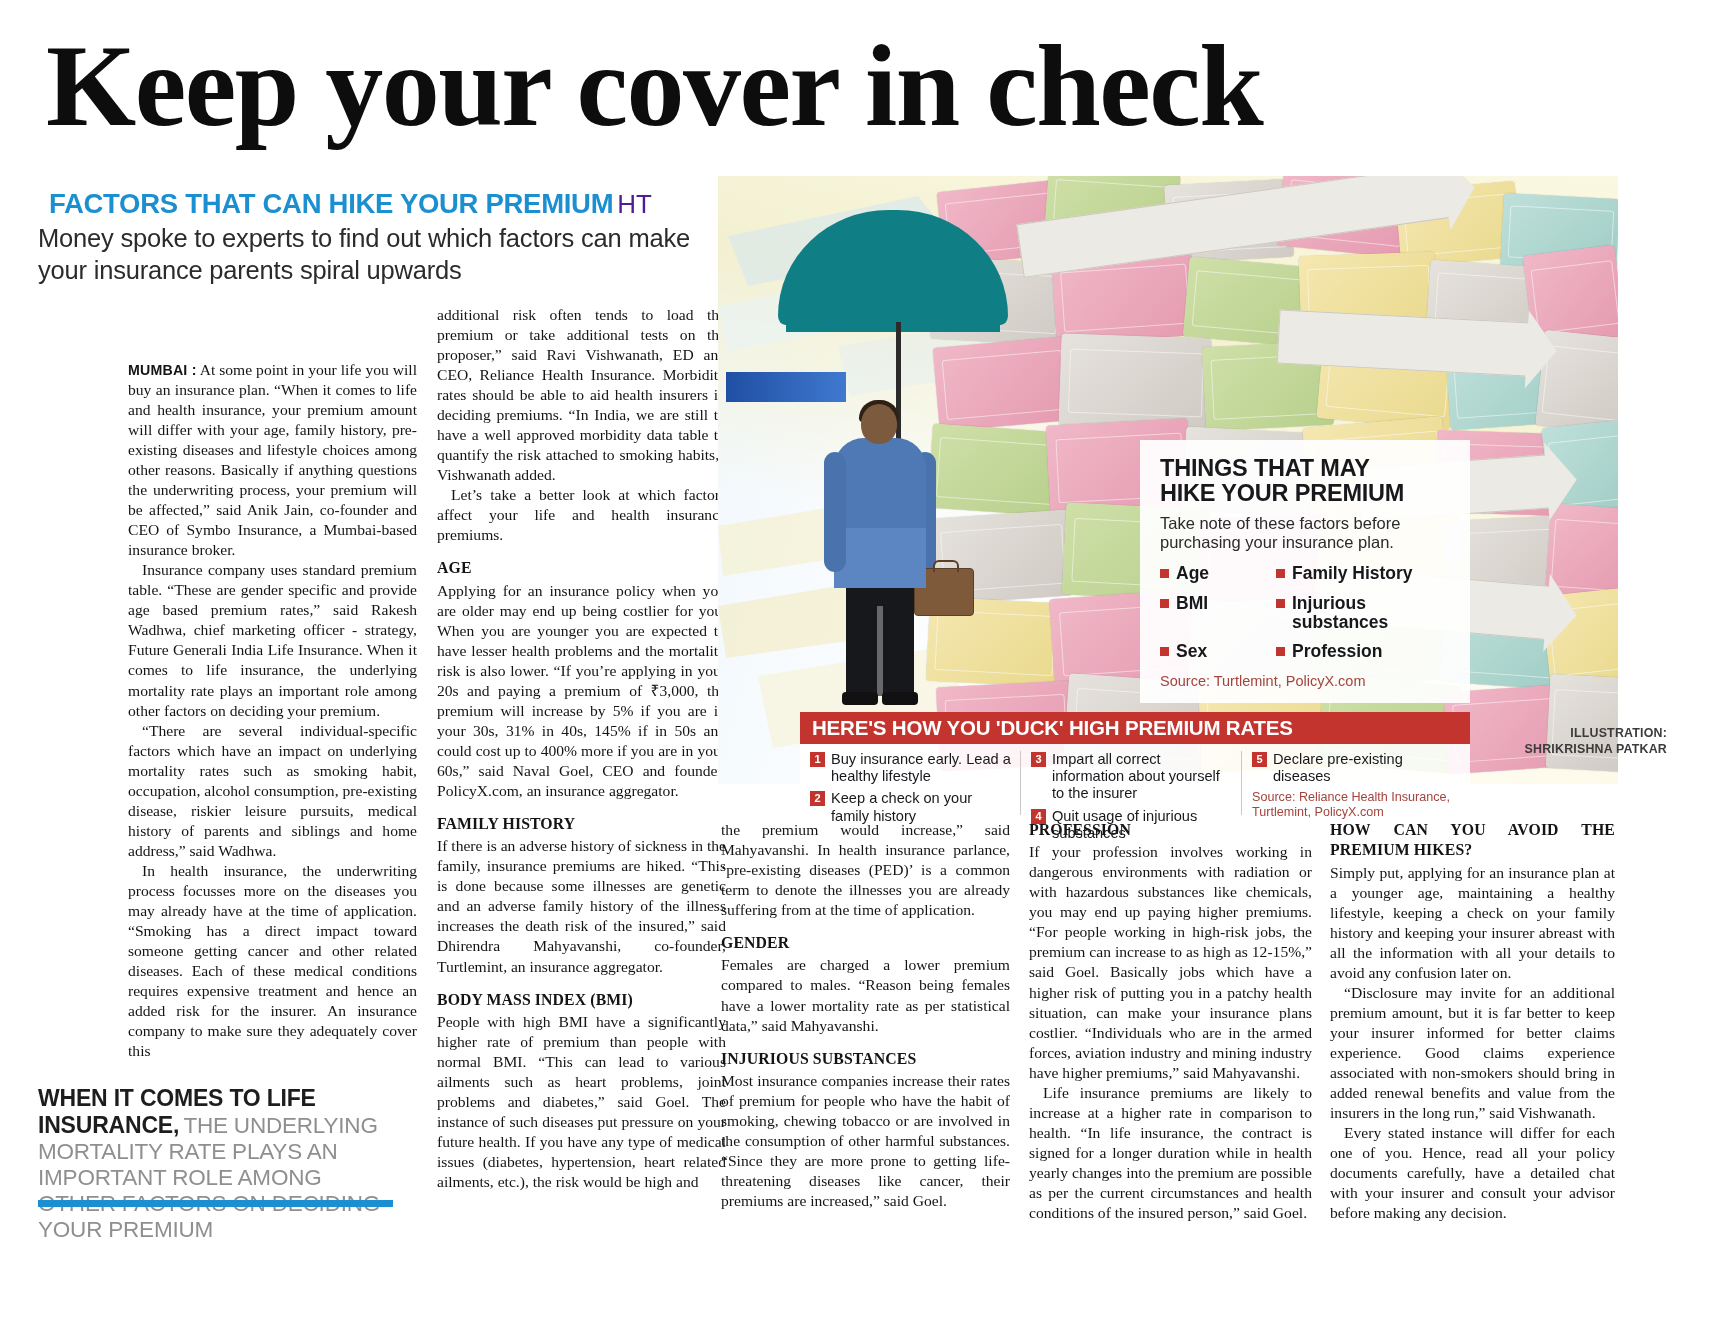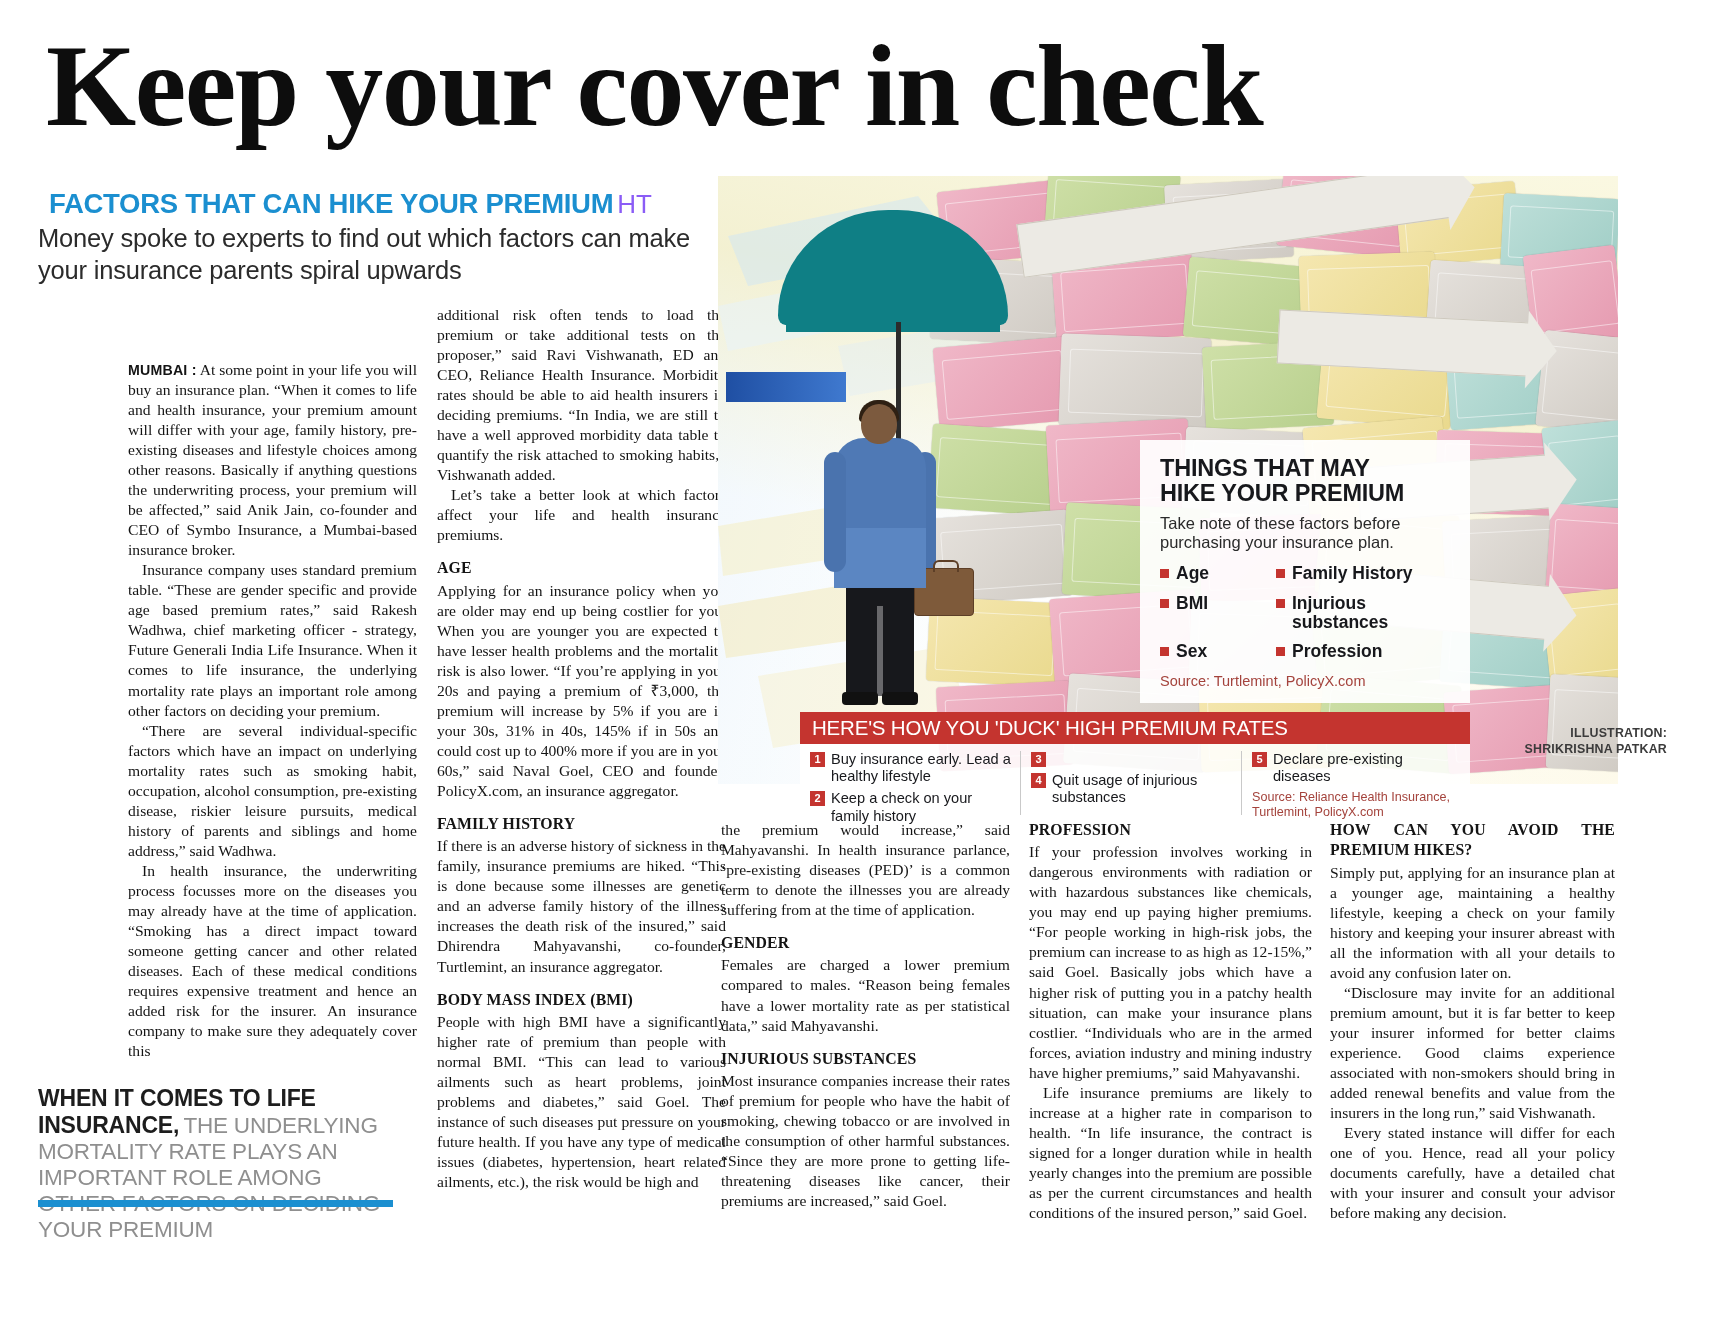--- a/index.html
+++ b/index.html
@@ -50,21 +50,21 @@
     font-size: 27.5px;
     letter-spacing: -0.3px;
     color: #1b8fd0;
     display: inline;
     margin-left: 11px;
   }
   .kicker-ht {
     font-family: "Liberation Sans", sans-serif;
     font-weight: normal;
     font-size: 26px;
-    color: #8b5cf6;
+    color: #4c1d95;
     display: inline;
     margin-top: 32px;
   }
   .standfirst {
     position: absolute;
     left: 38px;
     top: 222px;
     width: 660px;
     font-family: "Liberation Sans", sans-serif;
     font-size: 25.5px;
@@ -342,21 +342,21 @@
   .duckband {
     position: absolute;
     left: 800px;
     top: 712px;
     width: 670px;
     height: 32px;
     background: #c4342f;
   }
   .duckband span {
     font-family: "Liberation Sans", sans-serif;
-    font-weight: normal;
+    font-weight: bold;
     font-size: 20.5px;
     color: #fff;
     line-height: 32px;
     padding-left: 12px;
     letter-spacing: -0.2px;
     text-align: right;
   }
   .duckbody {
     position: absolute;
     left: 800px;
@@ -686,20 +686,21 @@
           <span>Buy insurance early. Lead a healthy lifestyle</span>
         </div>
       <div class="duckitem">
           <span class="ducknum">2</span>
           <span>Keep a check on your family history</span>
         </div>
     </div>
     <div class="duckcol">
       <div class="duckitem">
           <span class="ducknum">3</span>
+          <span>Impart all correct information about yourself to the insurer</span>
         </div>
       <div class="duckitem">
           <span class="ducknum">4</span>
           <span>Quit usage of injurious substances</span>
         </div>
     </div>
     <div class="duckcol">
       <div class="duckitem">
           <span class="ducknum">5</span>
           <span>Declare pre-existing diseases</span>

